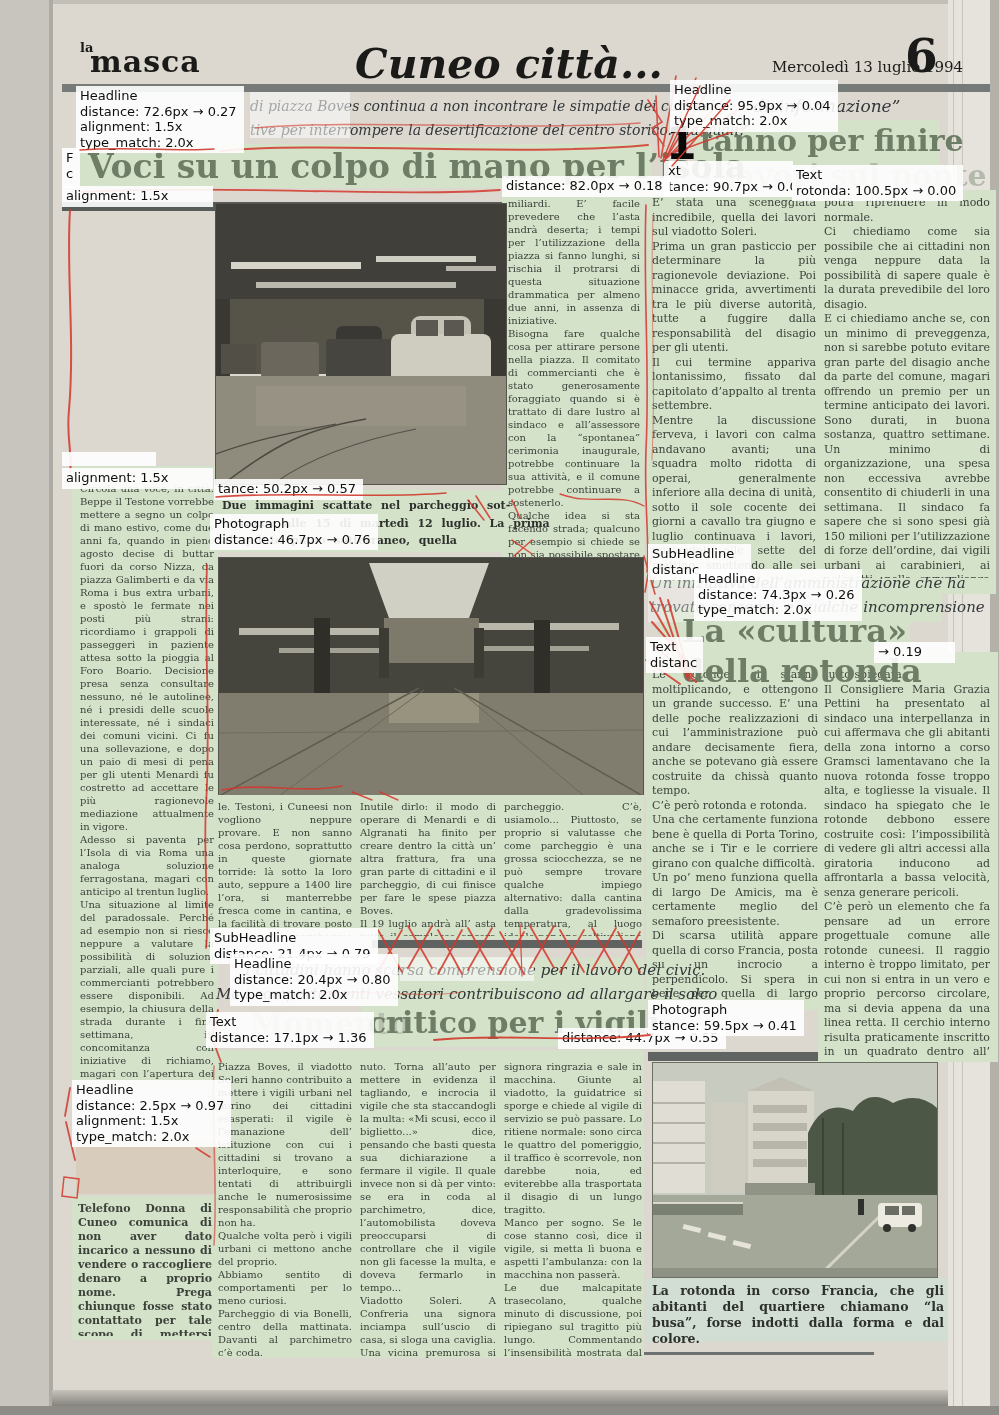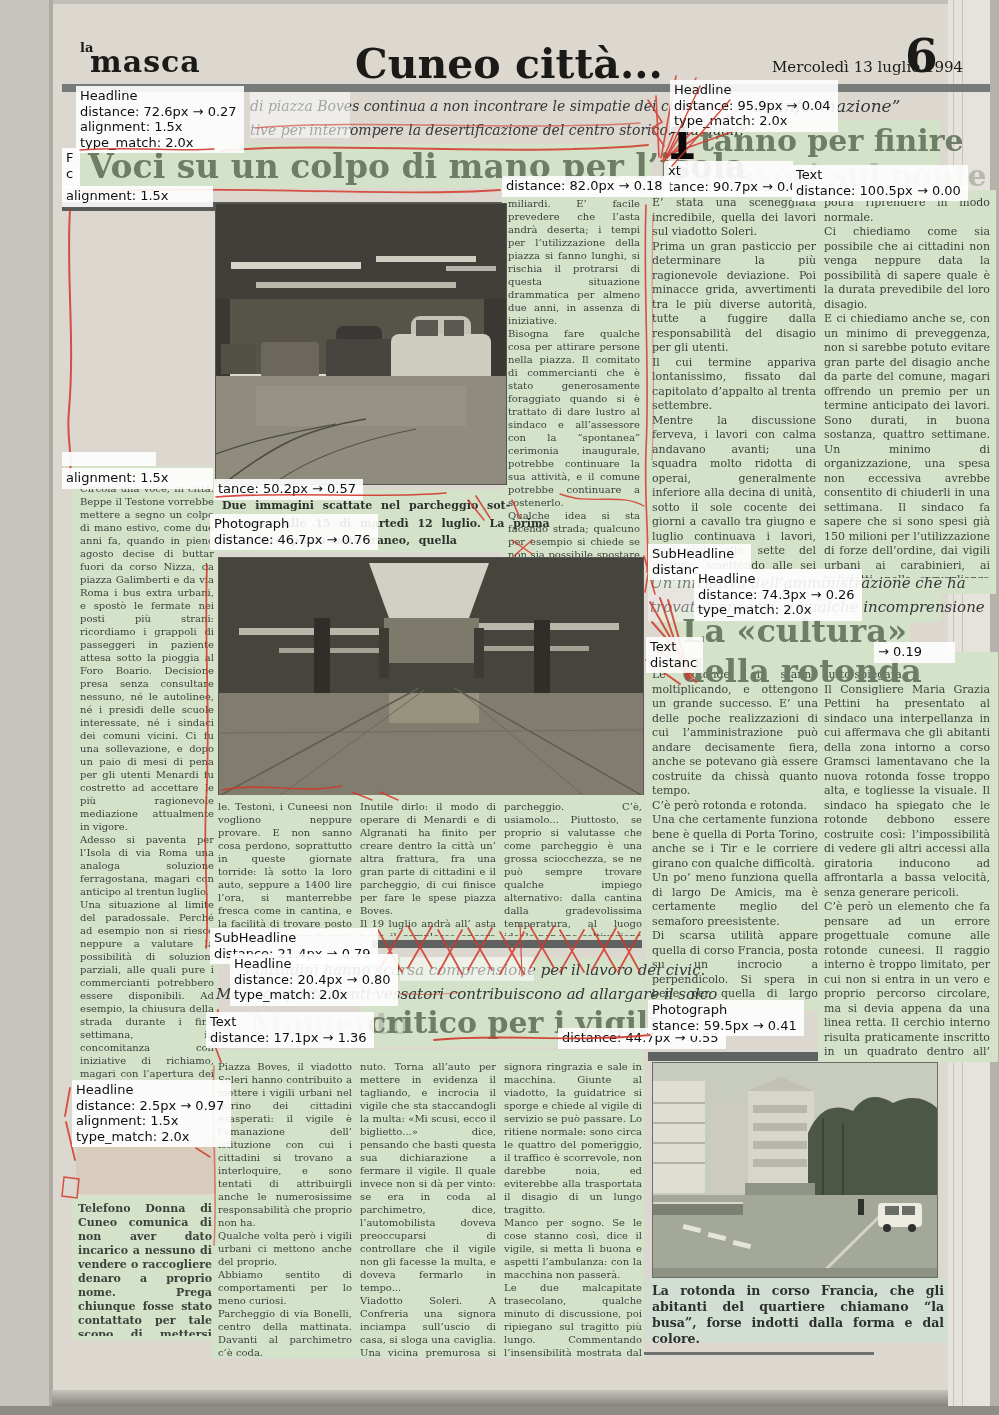--- a/index.html
+++ b/index.html
@@ -37,21 +37,21 @@
   <div class="abs edge" style="left:49px;top:0;width:4px;height:1415px;background:#aeaba4;z-index:1"></div>
   <div class="abs edge" style="left:948px;top:0;width:51px;height:1415px;background:#e6e3dd;z-index:1"></div>
   <div class="abs edge" style="left:953px;top:0;width:1px;height:1415px;background:#c6c3bd;z-index:1"></div>
   <div class="abs edge" style="left:962px;top:0;width:1px;height:1415px;background:#c6c3bd;z-index:1"></div>
   <div class="abs edge" style="left:990px;top:0;width:9px;height:1415px;background:#b4b1aa;z-index:1"></div>
   <div class="abs edge" style="left:52px;top:1390px;width:896px;height:18px;background:linear-gradient(#c6c3bc,#7d7b75);z-index:1"></div>
   <div class="abs edge" style="left:0;top:1406px;width:999px;height:9px;background:#8e8c86;z-index:1"></div>
 
   <div class="abs mast" style="left:80px;top:40px;font-size:13px;font-weight:bold">la</div>
   <div class="abs mast" style="left:90px;top:44px;font-size:30px;font-weight:bold;letter-spacing:1px">masca</div>
-  <div class="abs mast" style="left:355px;top:40px;font-size:41px;font-weight:bold;">Cuneo città...</div>
+  <div class="abs mast" style="left:355px;top:40px;font-size:41px;font-weight:bold;font-style:italic">Cuneo città...</div>
   <div class="abs mast" style="left:772px;top:58px;font-size:15px;font-weight:normal">Mercoledì 13 luglio 1994</div>
   <div class="abs mast" style="left:905px;top:28px;font-size:47px;font-weight:bold">6</div>
   <div class="bar" style="left:62px;top:84px;width:928px;height:8px;background:#767a78"></div>
 
   <div class="kicker" style="left:250px;top:98px;font-size:14px">di piazza Boves continua a non incontrare le simpatie dei cuneesi</div>
   <div class="kicker" style="left:250px;top:122px;font-size:14px">tive per interrompere la desertificazione del centro storico. Ma quali?</div>
   <div class="wash" style="left:250px;top:92px;width:100px;height:46px"></div>
   <div class="hl" style="left:78px;top:144px;width:574px;height:44px"></div>
   <div class="headline" style="left:88px;top:147px;font-size:33px">Voci su un colpo di mano per l’isola</div>
   <div class="bar" style="left:62px;top:202px;width:443px;height:9px;background:#575c59"></div>
@@ -294,21 +294,21 @@
     <div>Headline</div>
     <div>distance: 95.9px → 0.04</div>
     <div>type_match: 2.0x</div>
   </div>
   <div class="ann" style="left:664px;top:161px;width:118px;overflow:hidden">
     <div>xt</div>
     <div>tance: 90.7px → 0.09</div>
   </div>
   <div class="ann" style="left:792px;top:165px">
     <div>Text</div>
-    <div>distance: 100.5px → 0.00</div>
+    <div>rotonda: 100.5px → 0.00</div>
   </div>
   <div class="ann" style="left:502px;top:176px">
     <div>distance: 82.0px → 0.18</div>
   </div>
   <div class="ann" style="left:62px;top:148px;width:10px;height:36px;overflow:hidden;z-index:3;padding:2px 4px">
     <div>F</div>
     <div>c</div>
   </div>
   <div class="ann" style="left:62px;top:186px;width:140px">
     <div>alignment: 1.5x</div>

